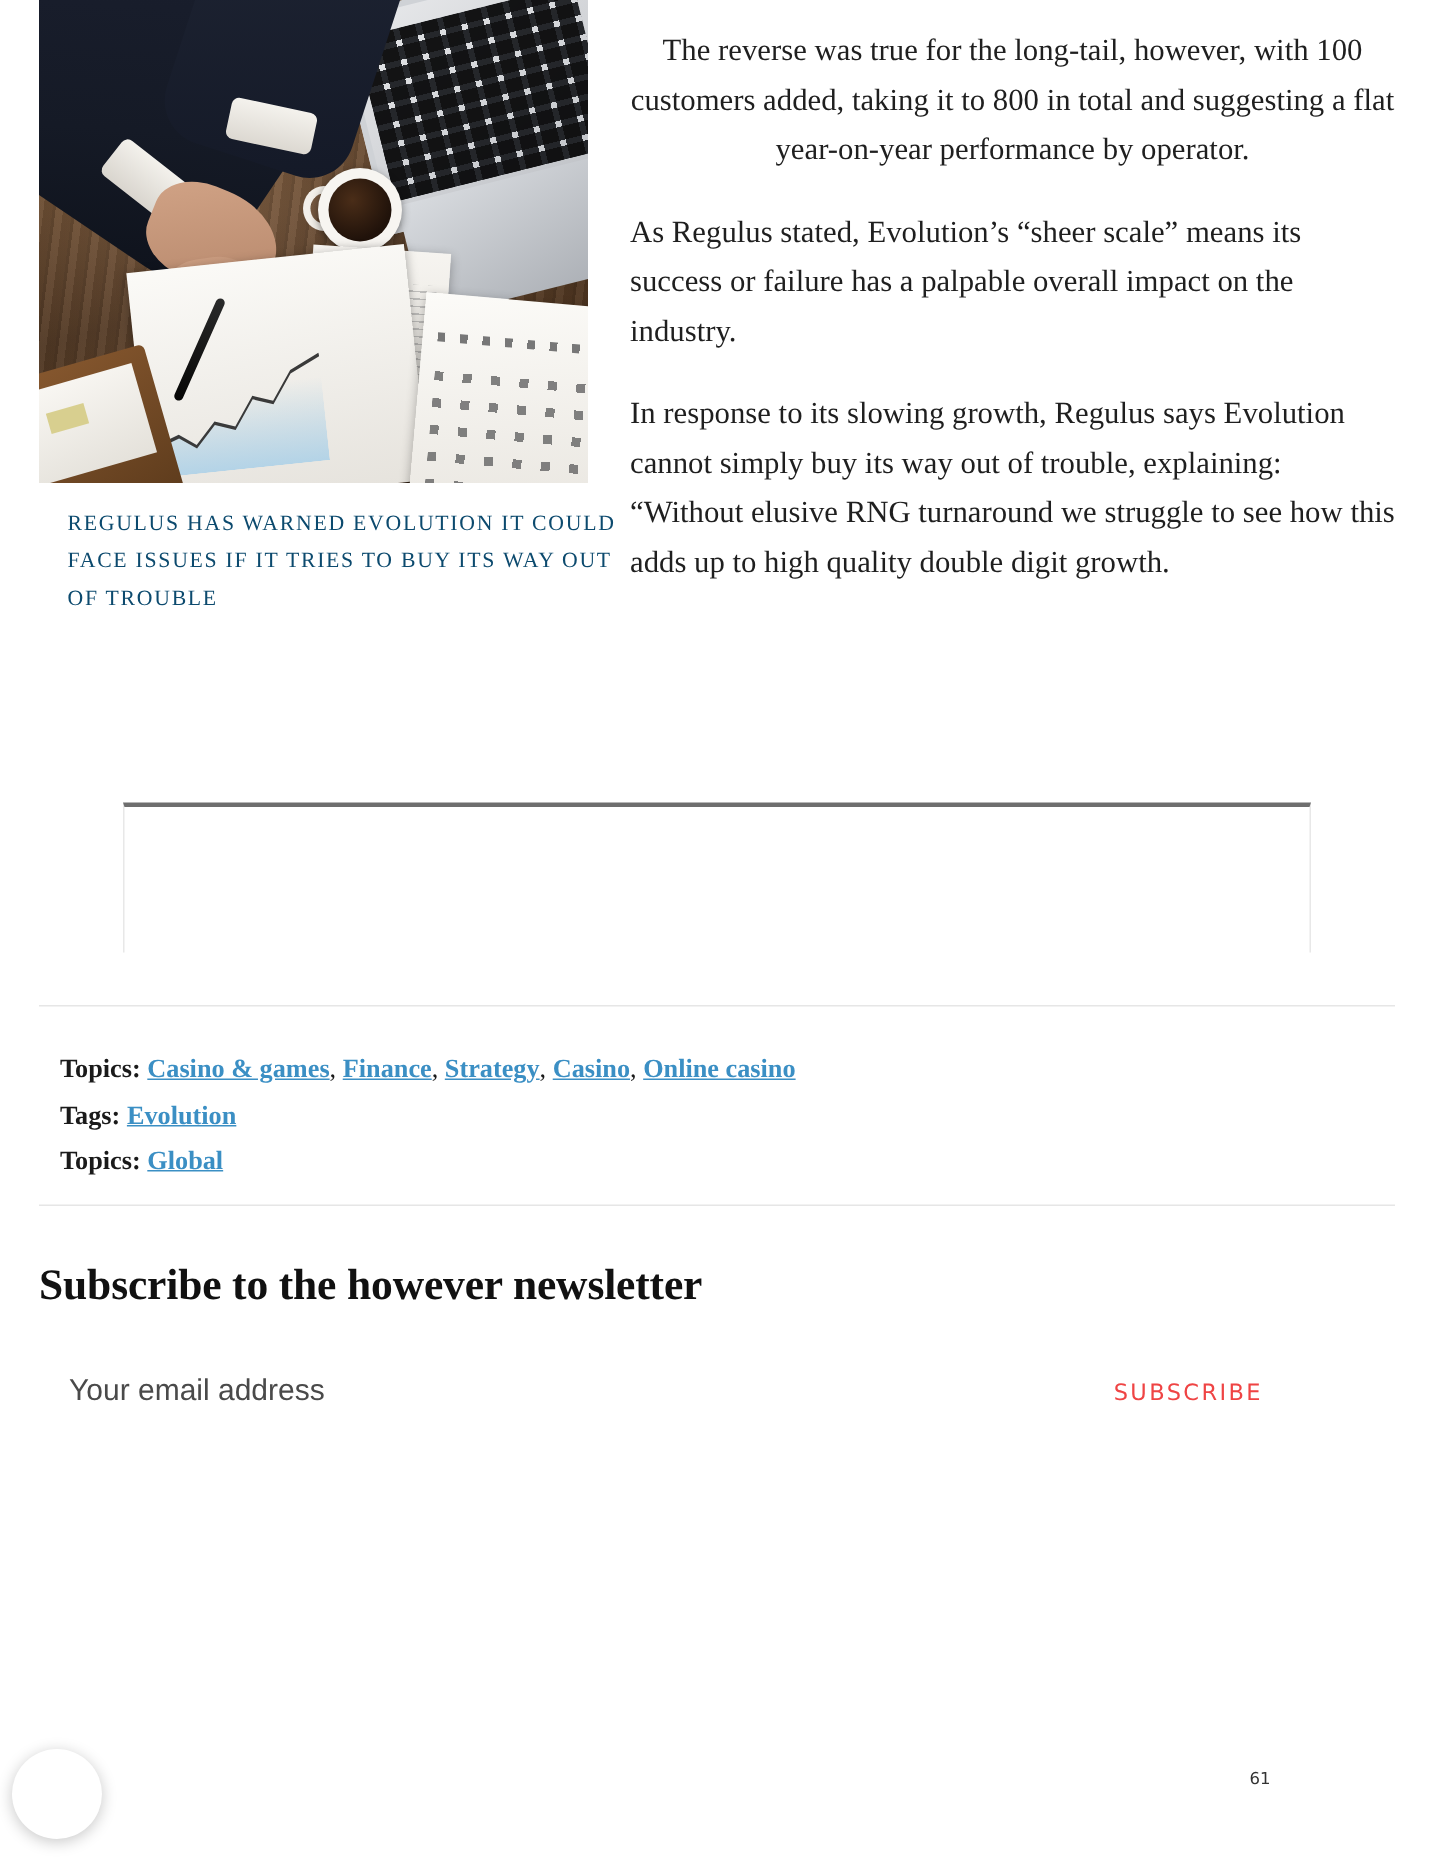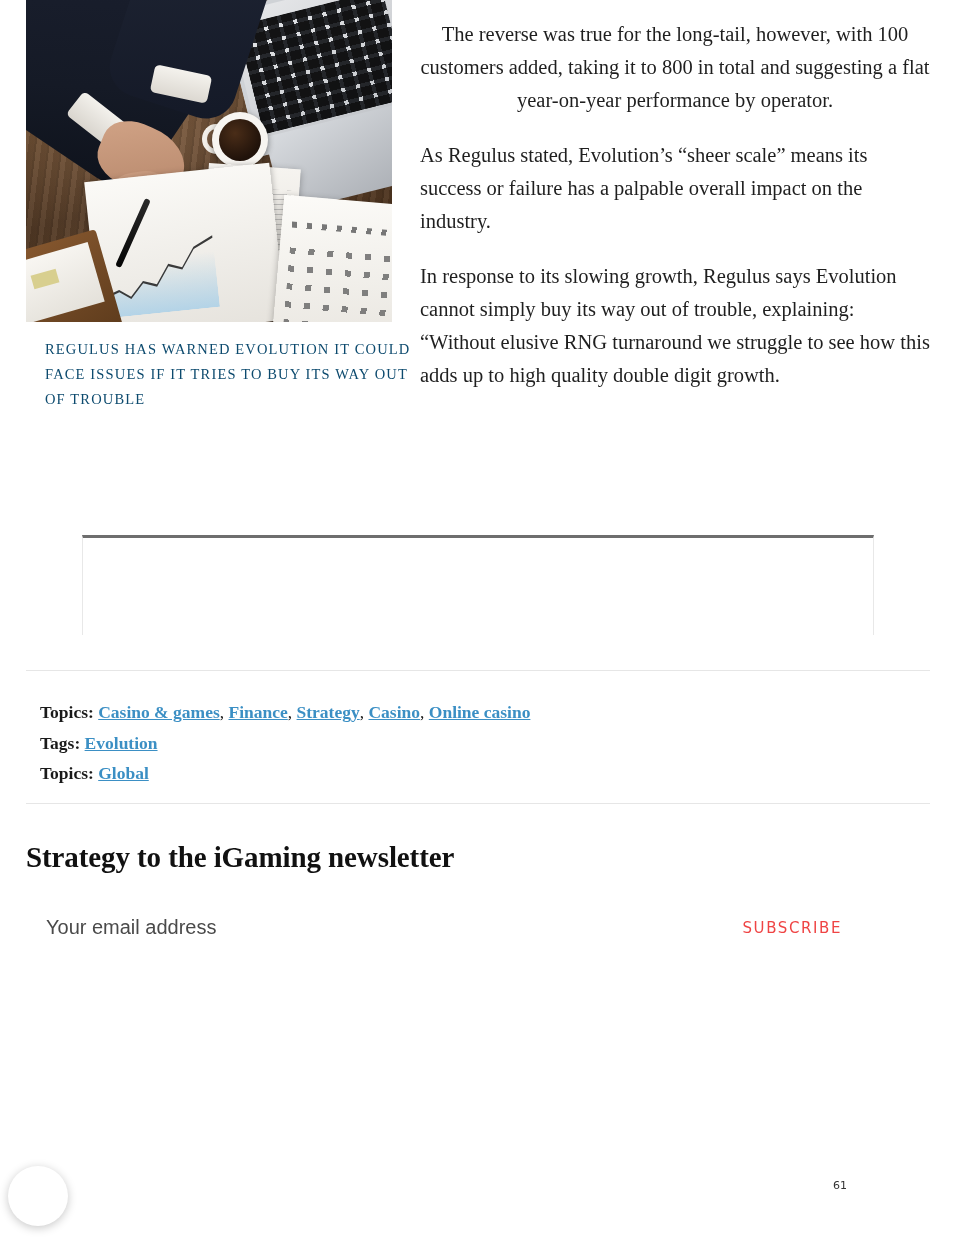--- a/index.html
+++ b/index.html
@@ -565,21 +565,21 @@
     </div>
     <div class="meta-row">
       <span class="meta-label">Topics:</span>
       <a class="meta-link">Global</a>
     </div>
   </div>
 
   <div class="divider bottom"></div>
 
   <div class="newsletter">
-    <h2 class="newsletter-title">Strategy to the iGaming newsletter</h2>
+    <h2 class="newsletter-title">Subscribe to the however newsletter</h2>
     <div class="newsletter-form">
       <input class="email-input" type="email" placeholder="Your email address" style="">
       <button class="subscribe-btn">SUBSCRIBE</button>
     </div>
   </div>
 
   <div class="fab"></div>
 
   <div class="page-number">61</div>
 

